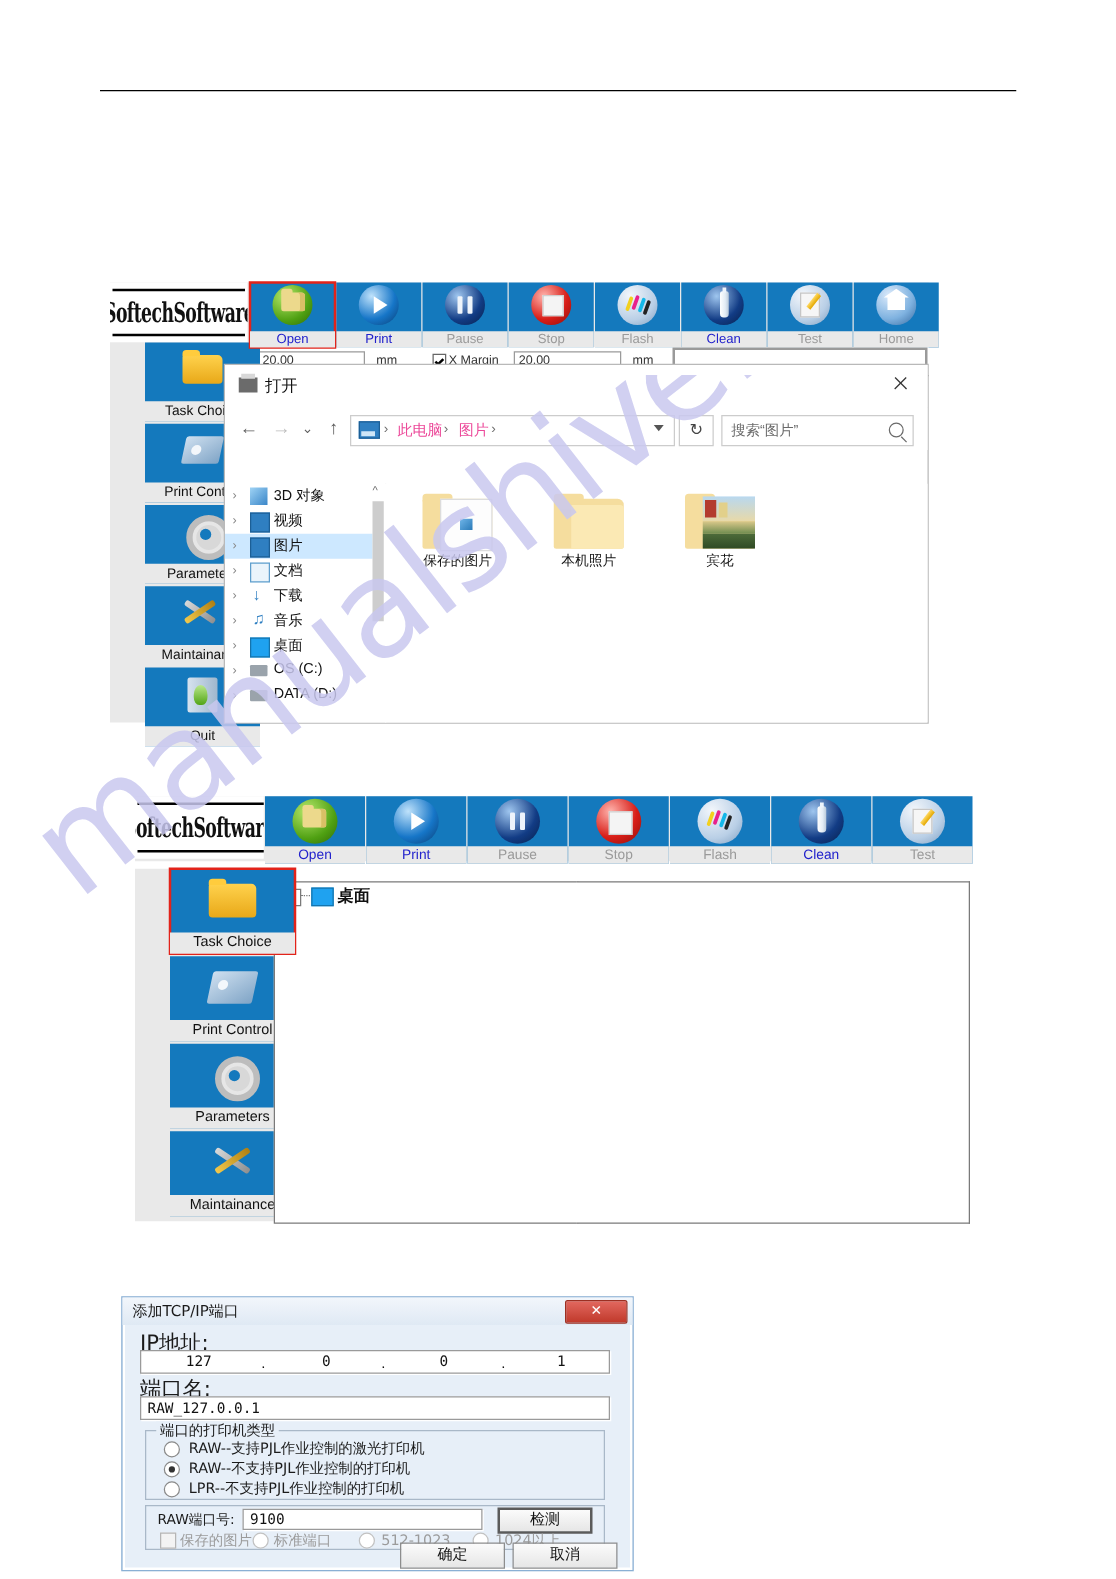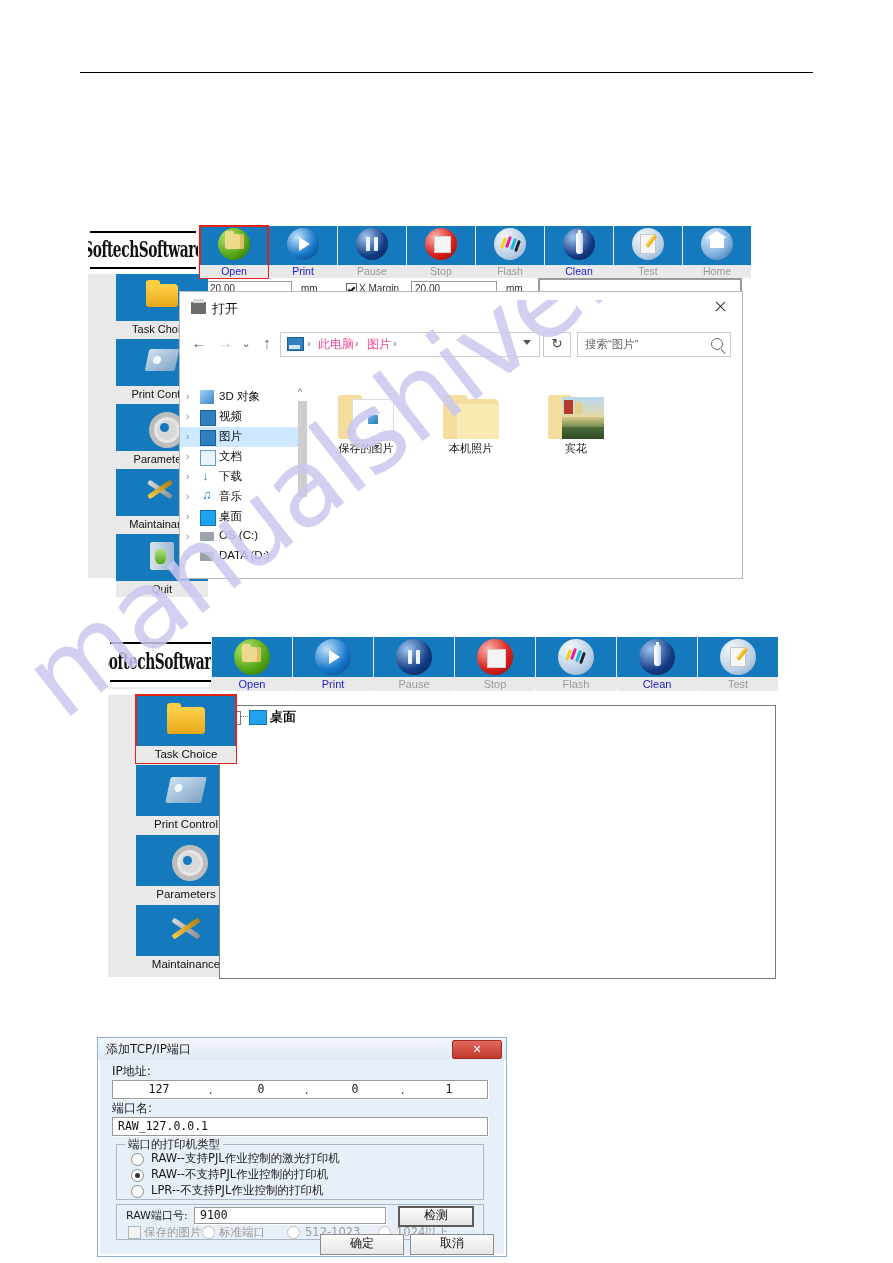--- a/index.html
+++ b/index.html
@@ -152,21 +152,21 @@
   .fold .tab{position:absolute;left:0;top:0;width:24px;height:6px;background:#f5dd9e;border-radius:3px 3px 0 0;}
   .fold .front{position:absolute;left:14px;top:9px;width:42px;height:35px;background:#fbe9b4;border-radius:0 3px 2px 0;}
   .fold .sheet{position:absolute;left:14px;top:4px;width:40px;height:40px;background:#fdfdfd;border:1px solid #dcdcdc;}
   .fold .thumbimg{position:absolute;left:14px;top:2px;width:42px;height:42px;overflow:hidden;}
 
   
   .tcp{position:absolute;background:#e7eff8;border:1px solid #8ab0d4;box-shadow:0 0 0 2px #ffffff inset;z-index:10;}
   .tcp-title{position:absolute;left:0;top:0;right:0;height:22px;background:linear-gradient(180deg,#f2f6fb,#dfe9f4);}
   .tcp-title .t{position:absolute;left:8px;top:3px;font-size:12px;color:#1b1b1b;font-family:"DejaVu Sans",sans-serif;}
   .tcp-x{position:absolute;right:4px;top:2px;width:48px;height:17px;background:linear-gradient(180deg,#e2685f,#c0392b);border:1px solid #9c2f22;border-radius:2px;color:#fff;font-size:11px;text-align:center;line-height:16px;font-weight:bold;}
-  .tl{position:absolute;font-size:12px;color:#1b1b1b;font-family:"DejaVu Sans",sans-serif;}
+  .tl{position:absolute;font-size:17px;color:#1b1b1b;font-family:"DejaVu Sans",sans-serif;}
   .ti{position:absolute;background:#fff;border:1px solid #9a9a9a;box-shadow:1px 1px 0 #fff;}
   .ti .v{position:absolute;left:5px;top:1px;font-size:11.5px;color:#111;font-family:"DejaVu Sans Mono",monospace;}
   .ipseg{position:absolute;top:1px;font-size:11.5px;font-family:"DejaVu Sans Mono",monospace;color:#111;text-align:center;}
   .ipdot{position:absolute;top:2px;font-size:12px;color:#111;}
   .grp{position:absolute;border:1px solid #a9b8c8;}
   .grp .cap{position:absolute;left:8px;top:-8px;background:#e7eff8;padding:0 3px;font-size:11.5px;color:#1b1b1b;font-family:"DejaVu Sans",sans-serif;}
   .radio{position:absolute;width:11px;height:11px;border:1px solid #8a8a8a;border-radius:50%;background:#fff;}
   .radio.on:after{content:"";position:absolute;left:2.5px;top:2.5px;width:5px;height:5px;border-radius:50%;background:#333;}
   .rtxt{position:absolute;font-size:11.5px;color:#1b1b1b;font-family:"DejaVu Sans",sans-serif;white-space:nowrap;}
   .rtxt.dim{color:#9b9b9b;}

